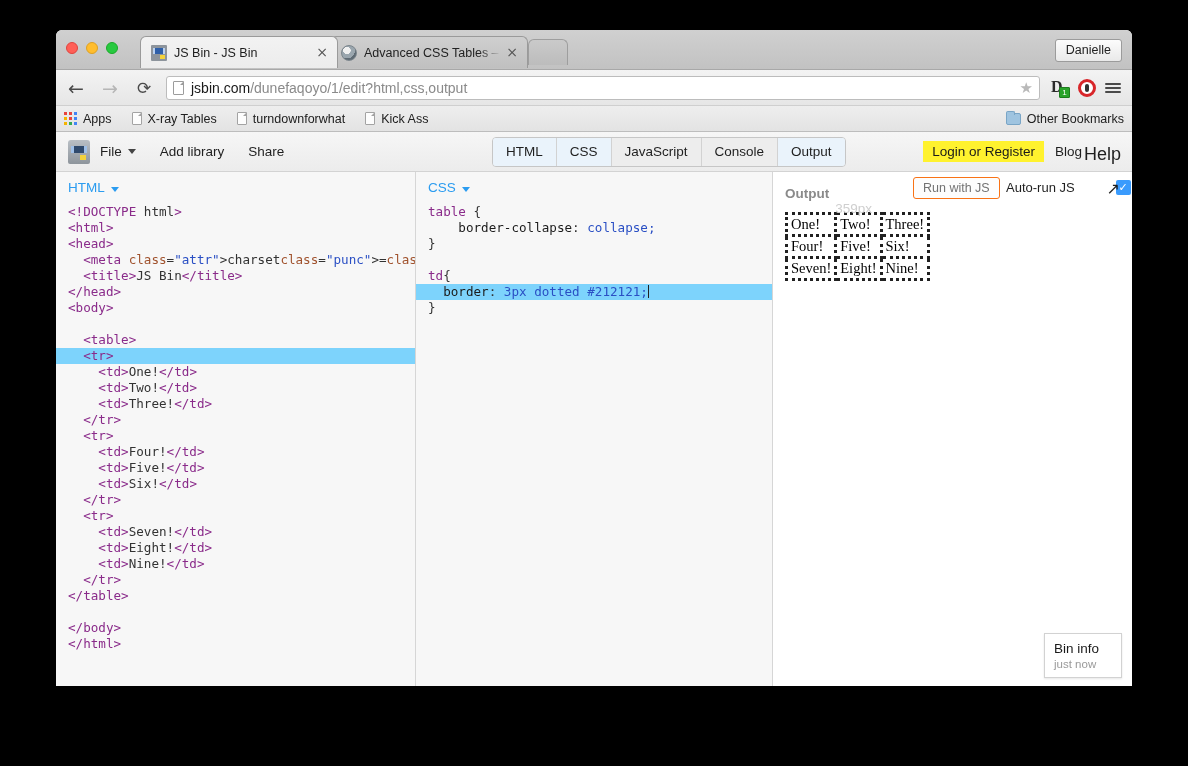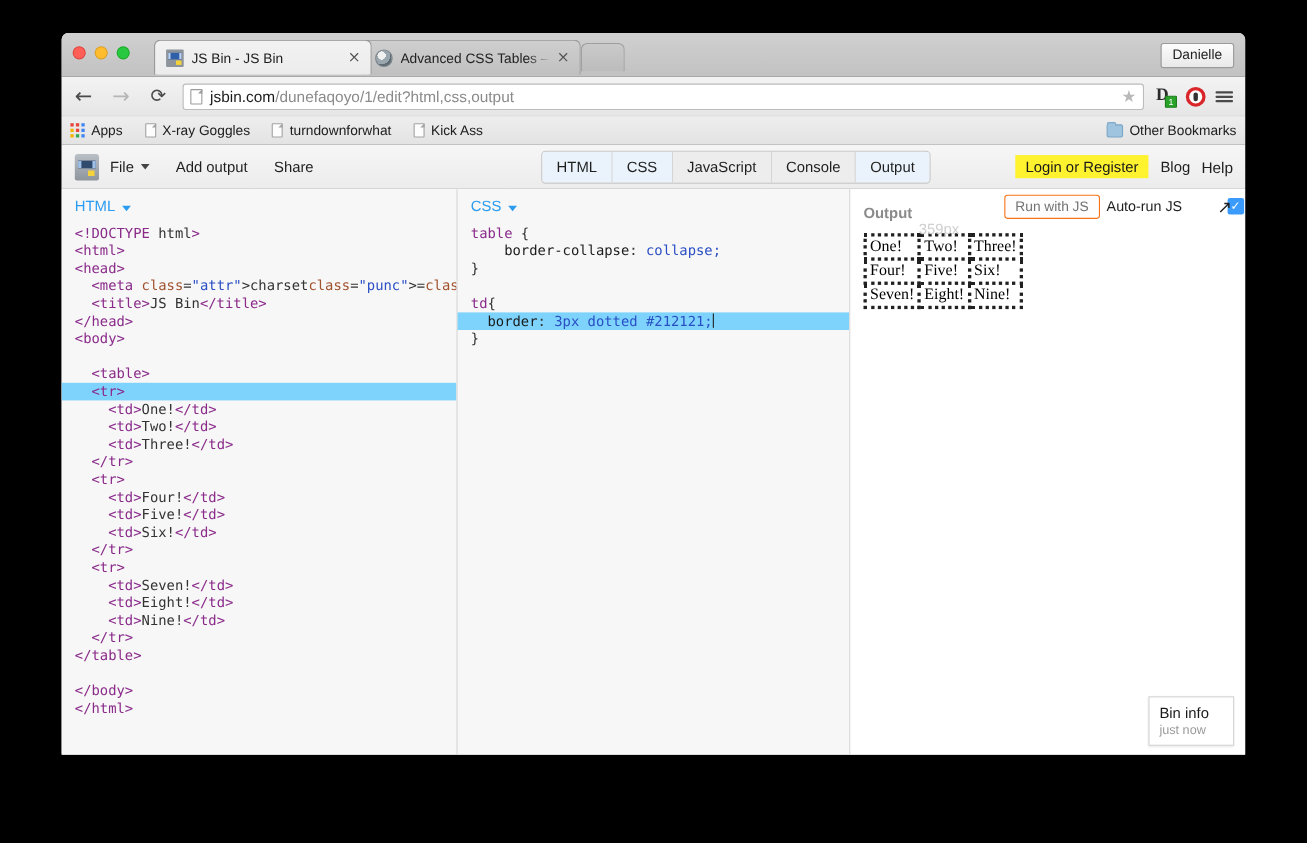--- a/index.html
+++ b/index.html
@@ -245,21 +245,21 @@
     background: #ededed;
   }
   .panel-tab:last-child { border-right: none; }
   .panel-tab.on { background: #eaf3fb; }
   #login-register {
     position: absolute; right: 88px; top: 9px;
     background: #fff22e; padding: 3px 9px;
     font-size: 13.5px; color: #1a1a1a;
   }
   #tb-blog { position: absolute; right: 50px; top: 12px; font-size: 13.5px; color:#1f1f1f; }
-  #tb-help { position: absolute; right: 11px; top: 12px; font-size: 14px; color:#1f1f1f; }
+  #tb-help { position: absolute; right: 11px; top: 12px; font-size: 18px; color:#1f1f1f; }
 
   
   #editor-area {
     position: relative; height: 516px; background: #f7f7f7;
     display: flex;
   }
   .panel { position: relative; height: 100%; background: #f7f7f7; }
   #panel-html { width: 359px; }
   #panel-css  { width: 357px; border-left: 1px solid #d6d6d6; }
   #panel-output { flex: 1 1 auto; border-left: 1px solid #d6d6d6; background:#fff; }
@@ -403,21 +403,21 @@
           <i style="background:#e8453c"></i>
           <i style="background:#4285f4"></i>
         <i style="background:#f4b400"></i>
           <i style="background:#34a853"></i>
           <i style="background:#4285f4"></i>
       </span>
       <span>Apps</span>
     </div>
     <div class="bookmark">
       <span class="bm-doc-icon"></span>
-      <span>X-ray Goggles</span>
+      <span>X-ray Tables</span>
     </div>
     <div class="bookmark">
       <span class="bm-doc-icon"></span>
       <span>turndownforwhat</span>
     </div>
     <div class="bookmark">
       <span class="bm-doc-icon"></span>
       <span>Kick Ass</span>
     </div>
     <div id="other-bookmarks">
@@ -426,21 +426,21 @@
     </div>
   </div>
 
   <div id="jsbin-toolbar">
     <div id="jsbin-logo"></div>
 
     <div class="tb-item">
       <span>File</span>
       <span class="caret-down"></span>
     </div>
-    <div class="tb-item">Add output</div>
+    <div class="tb-item">Add library</div>
     <div class="tb-item">Share</div>
 
     <div id="panel-tabs">
       <div class="panel-tab on">HTML</div>
       <div class="panel-tab on">CSS</div>
       <div class="panel-tab">JavaScript</div>
       <div class="panel-tab">Console</div>
       <div class="panel-tab on">Output</div>
     </div>
 

